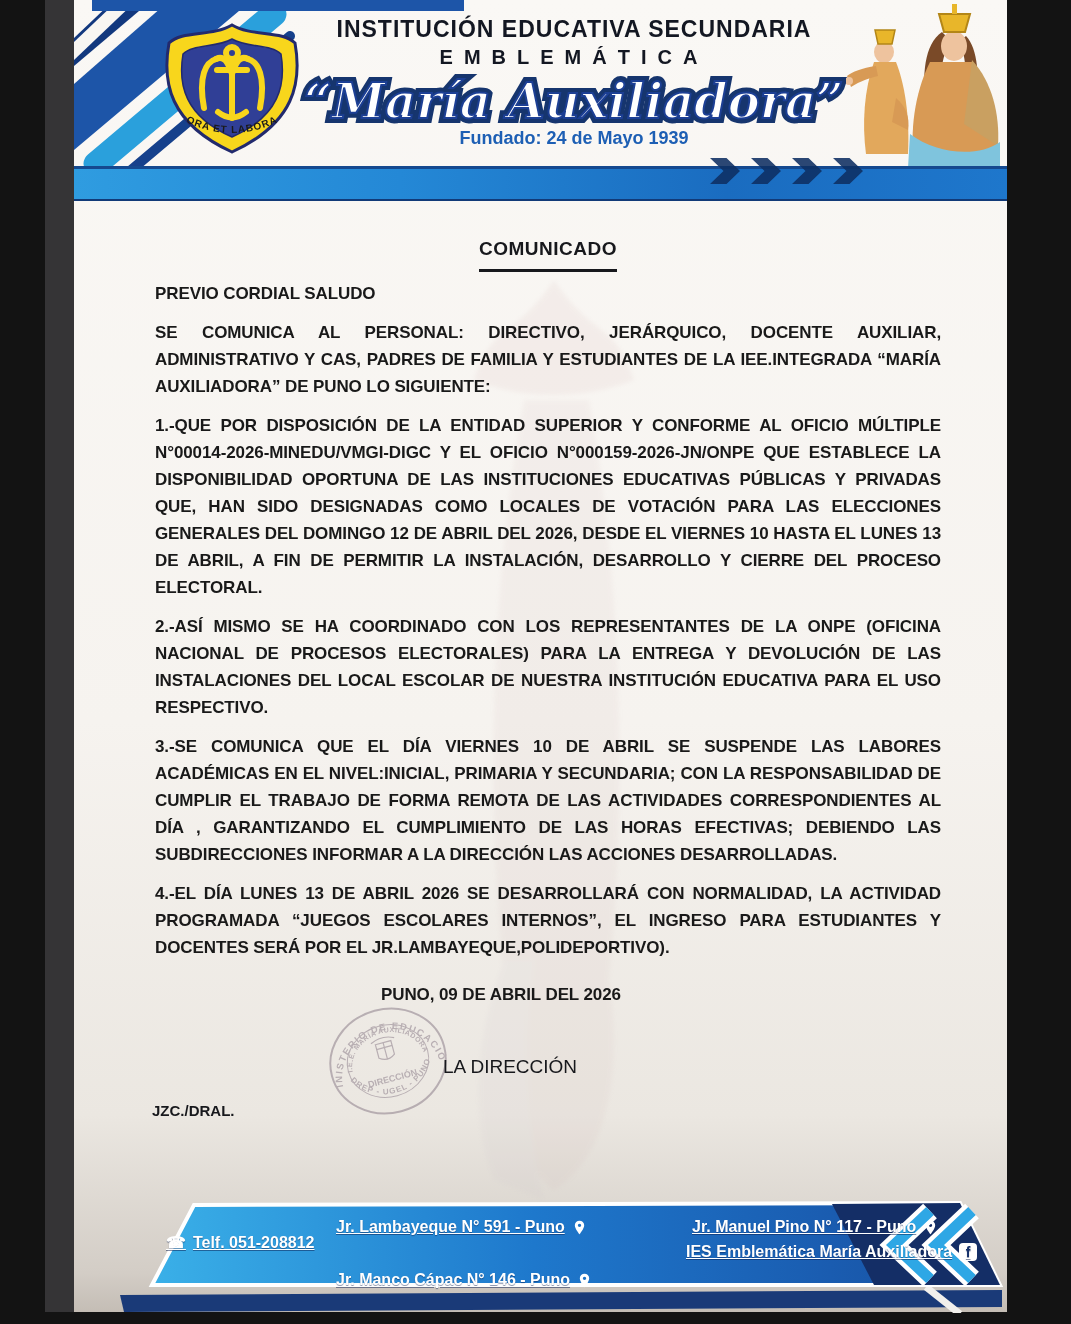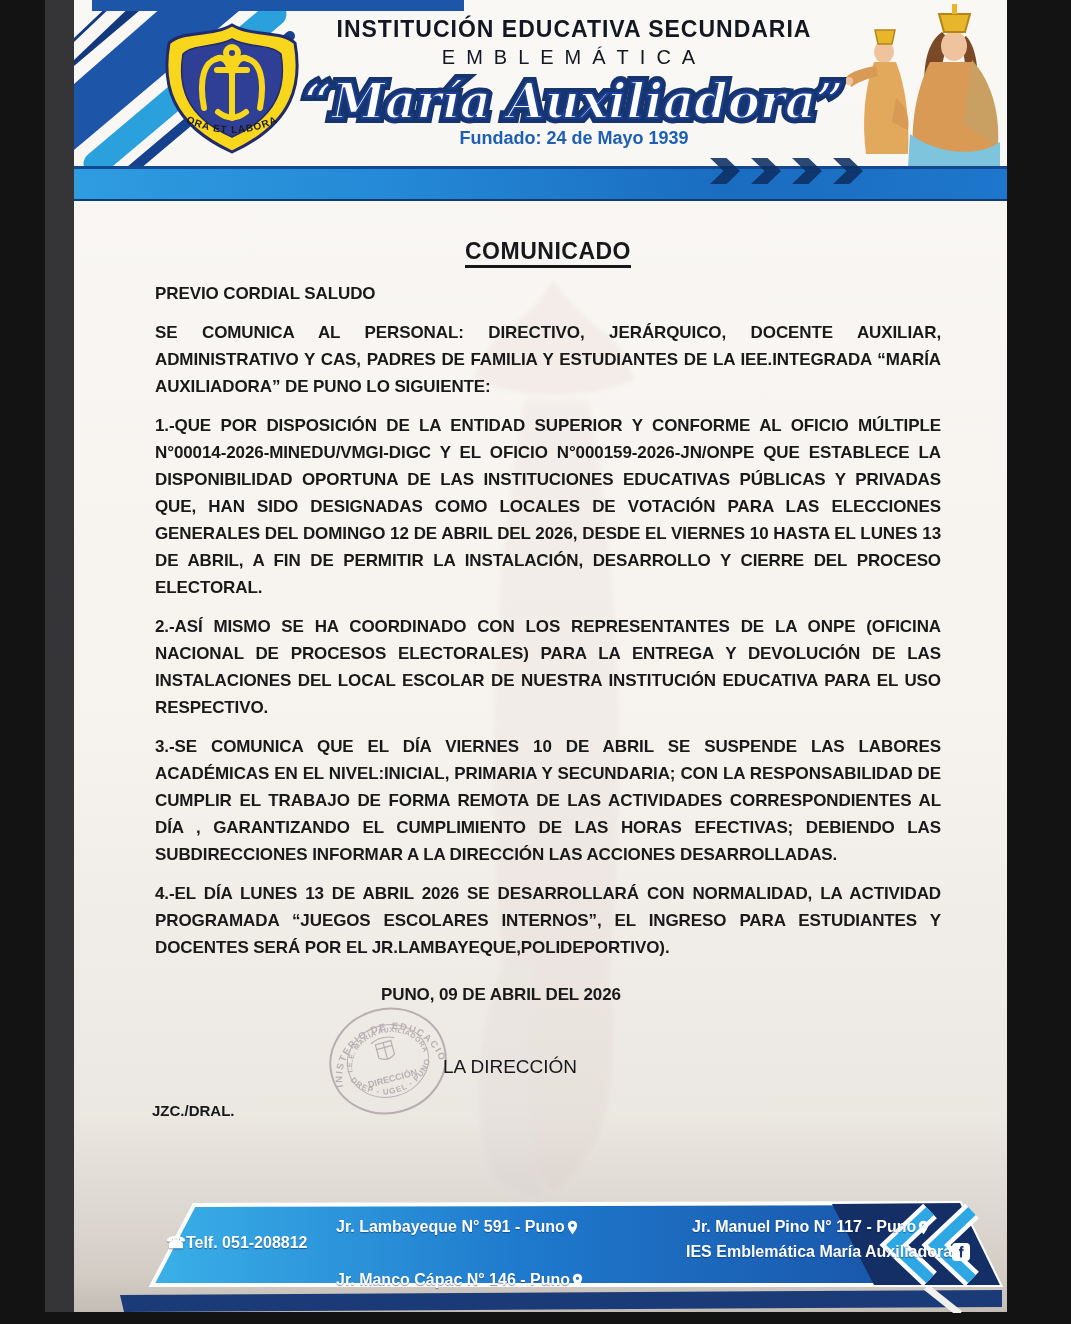--- a/index.html
+++ b/index.html
@@ -7,56 +7,56 @@
          font-family:"Liberation Sans",sans-serif;}
   .scan-edge{position:absolute;left:45px;top:0;width:29px;height:1312px;background:#353436;}
   .page{position:absolute;left:74px;top:0;width:933px;height:1312px;
         background:linear-gradient(180deg,#faf8f5 0%,#f6f3ef 55%,#ebe7e1 85%,#d3cdc6 97%,#c4bdb5 100%);}
 
   
   .top-bar{position:absolute;left:18px;top:0;width:372px;height:11px;background:#1d55a8;}
   .hdr-title1{position:absolute;left:200px;top:16px;width:600px;text-align:center;
               font-size:23px;font-weight:bold;letter-spacing:1px;color:#131722;}
   .hdr-title2{position:absolute;left:200px;top:46px;width:600px;text-align:center;
-              font-size:20px;font-weight:normal;letter-spacing:11px;color:#131722;}
+              font-size:20px;font-weight:bold;letter-spacing:11px;color:#131722;}
   .hdr-script{position:absolute;left:170px;top:62px;width:660px;height:82px;}
   .hdr-founded{position:absolute;left:200px;top:128px;width:600px;text-align:center;
                font-size:18px;font-weight:bold;color:#1d5fb4;}
   .banner{position:absolute;left:0;top:166px;width:933px;height:30px;
           background:linear-gradient(90deg,#2f9ce0 0%,#2488d6 35%,#1a6cc0 70%,#1e77cc 100%);
           border-top:3px solid #15498f;border-bottom:2px solid #123a78;}
   .banner-text{position:absolute;left:158px;top:170px;font-size:15px;font-weight:bold;
                letter-spacing:.6px;color:#1b4f9b;opacity:.85;white-space:nowrap;}
   .banner-chevrons{position:absolute;left:636px;top:158px;display:flex;gap:11px;}
   .banner-chevrons .chv{width:30px;height:26px;background:#0e2f62;opacity:.88;
         clip-path:polygon(0 0,55% 0,100% 50%,55% 100%,0 100%,45% 50%);}
   .logo-svg{position:absolute;left:80px;top:22px;}
   .statue-svg{position:absolute;left:772px;top:2px;}
   .topleft-svg{position:absolute;left:0;top:0;}
 
   
   .watermark{position:absolute;left:300px;top:260px;opacity:.10;filter:blur(2px);}
 
   
   .doc-title{position:absolute;left:81px;top:238px;width:786px;text-align:center;}
-  .doc-title span{font-size:23px;font-weight:bold;color:#17181c;letter-spacing:.5px;
-                  border-bottom:3px solid #17181c;padding-bottom:1px;}
+  .doc-title span{font-size:19px;font-weight:bold;color:#17181c;letter-spacing:.5px;
+                  border-bottom:3px solid #17181c;padding-bottom:10px;}
   .doc-col{position:absolute;left:81px;top:280px;width:786px;color:#191919;
            font-size:17px;font-weight:bold;line-height:27px;text-align:justify;letter-spacing:-.1px;}
   .doc-col .para{margin:12px 0 0 0;}
   .doc-col .first{margin-top:0;text-align:left;}
   .doc-col .date{margin-top:20px;padding-left:226px;text-align:left;}
   .sig{position:absolute;left:369px;top:1056px;font-size:19px;font-weight:normal;color:#17181c;}
   .ref{position:absolute;left:78px;top:1102px;font-size:15px;font-weight:bold;color:#17181c;}
   .stamp{position:absolute;left:250px;top:1004px;opacity:.55;transform:rotate(-15deg);}
 
   
   .footer-svg{position:absolute;left:0;top:1195px;}
   .f-text{position:absolute;color:#fff;font-weight:bold;font-size:16px;white-space:nowrap;
-          text-shadow:0 1px 1px rgba(10,30,80,.5);display:flex;align-items:center;}
+          text-shadow:0 1px 1px rgba(10,30,80,.5);display:flex;align-items:center;gap:7px;text-decoration:underline;}
   .f-phone{left:92px;top:1233px;}
   .f-a1{left:262px;top:1218px;}
   .f-a2{left:262px;top:1271px;justify-content:center;}
   .f-a3{left:618px;top:1218px;}
   .f-fb{left:612px;top:1243px;}
   .pin{width:15px;height:15px;flex:0 0 auto;}
   .fb-badge{width:18px;height:18px;background:#fff;border-radius:4px;color:#14306b;
             display:flex;align-items:center;justify-content:center;font-size:14px;
             font-weight:bold;flex:0 0 auto;}
 </style>

